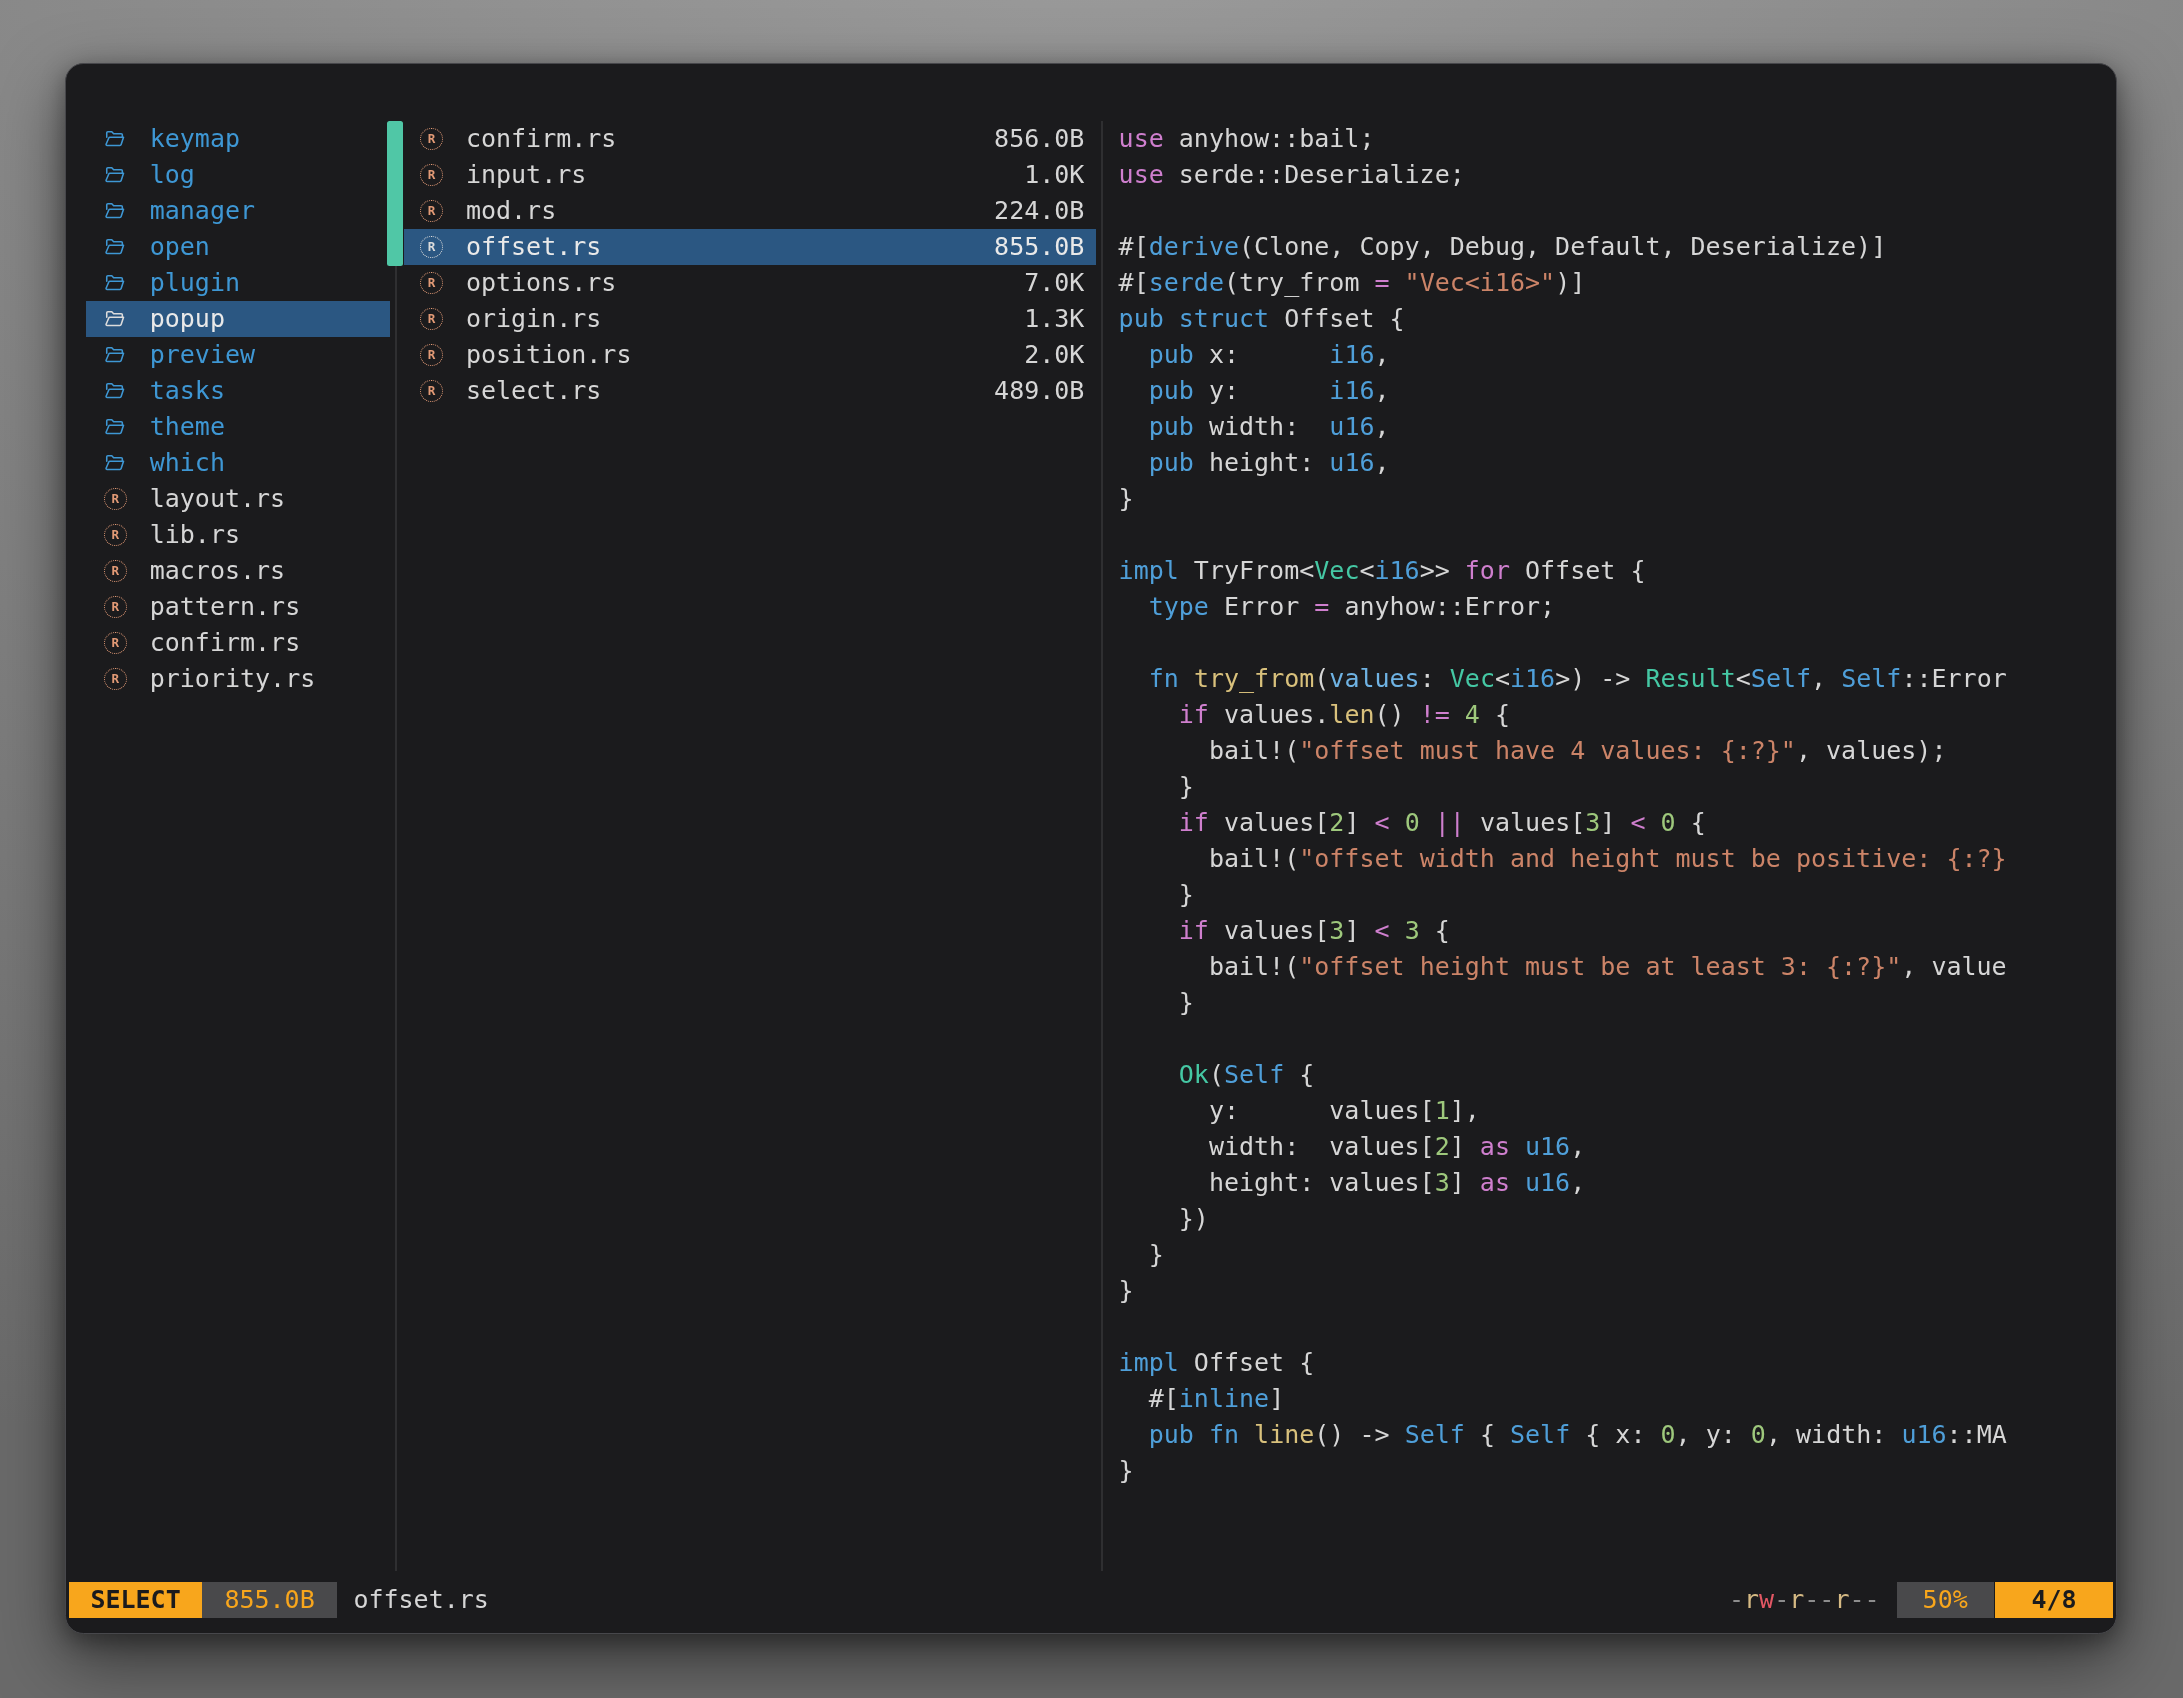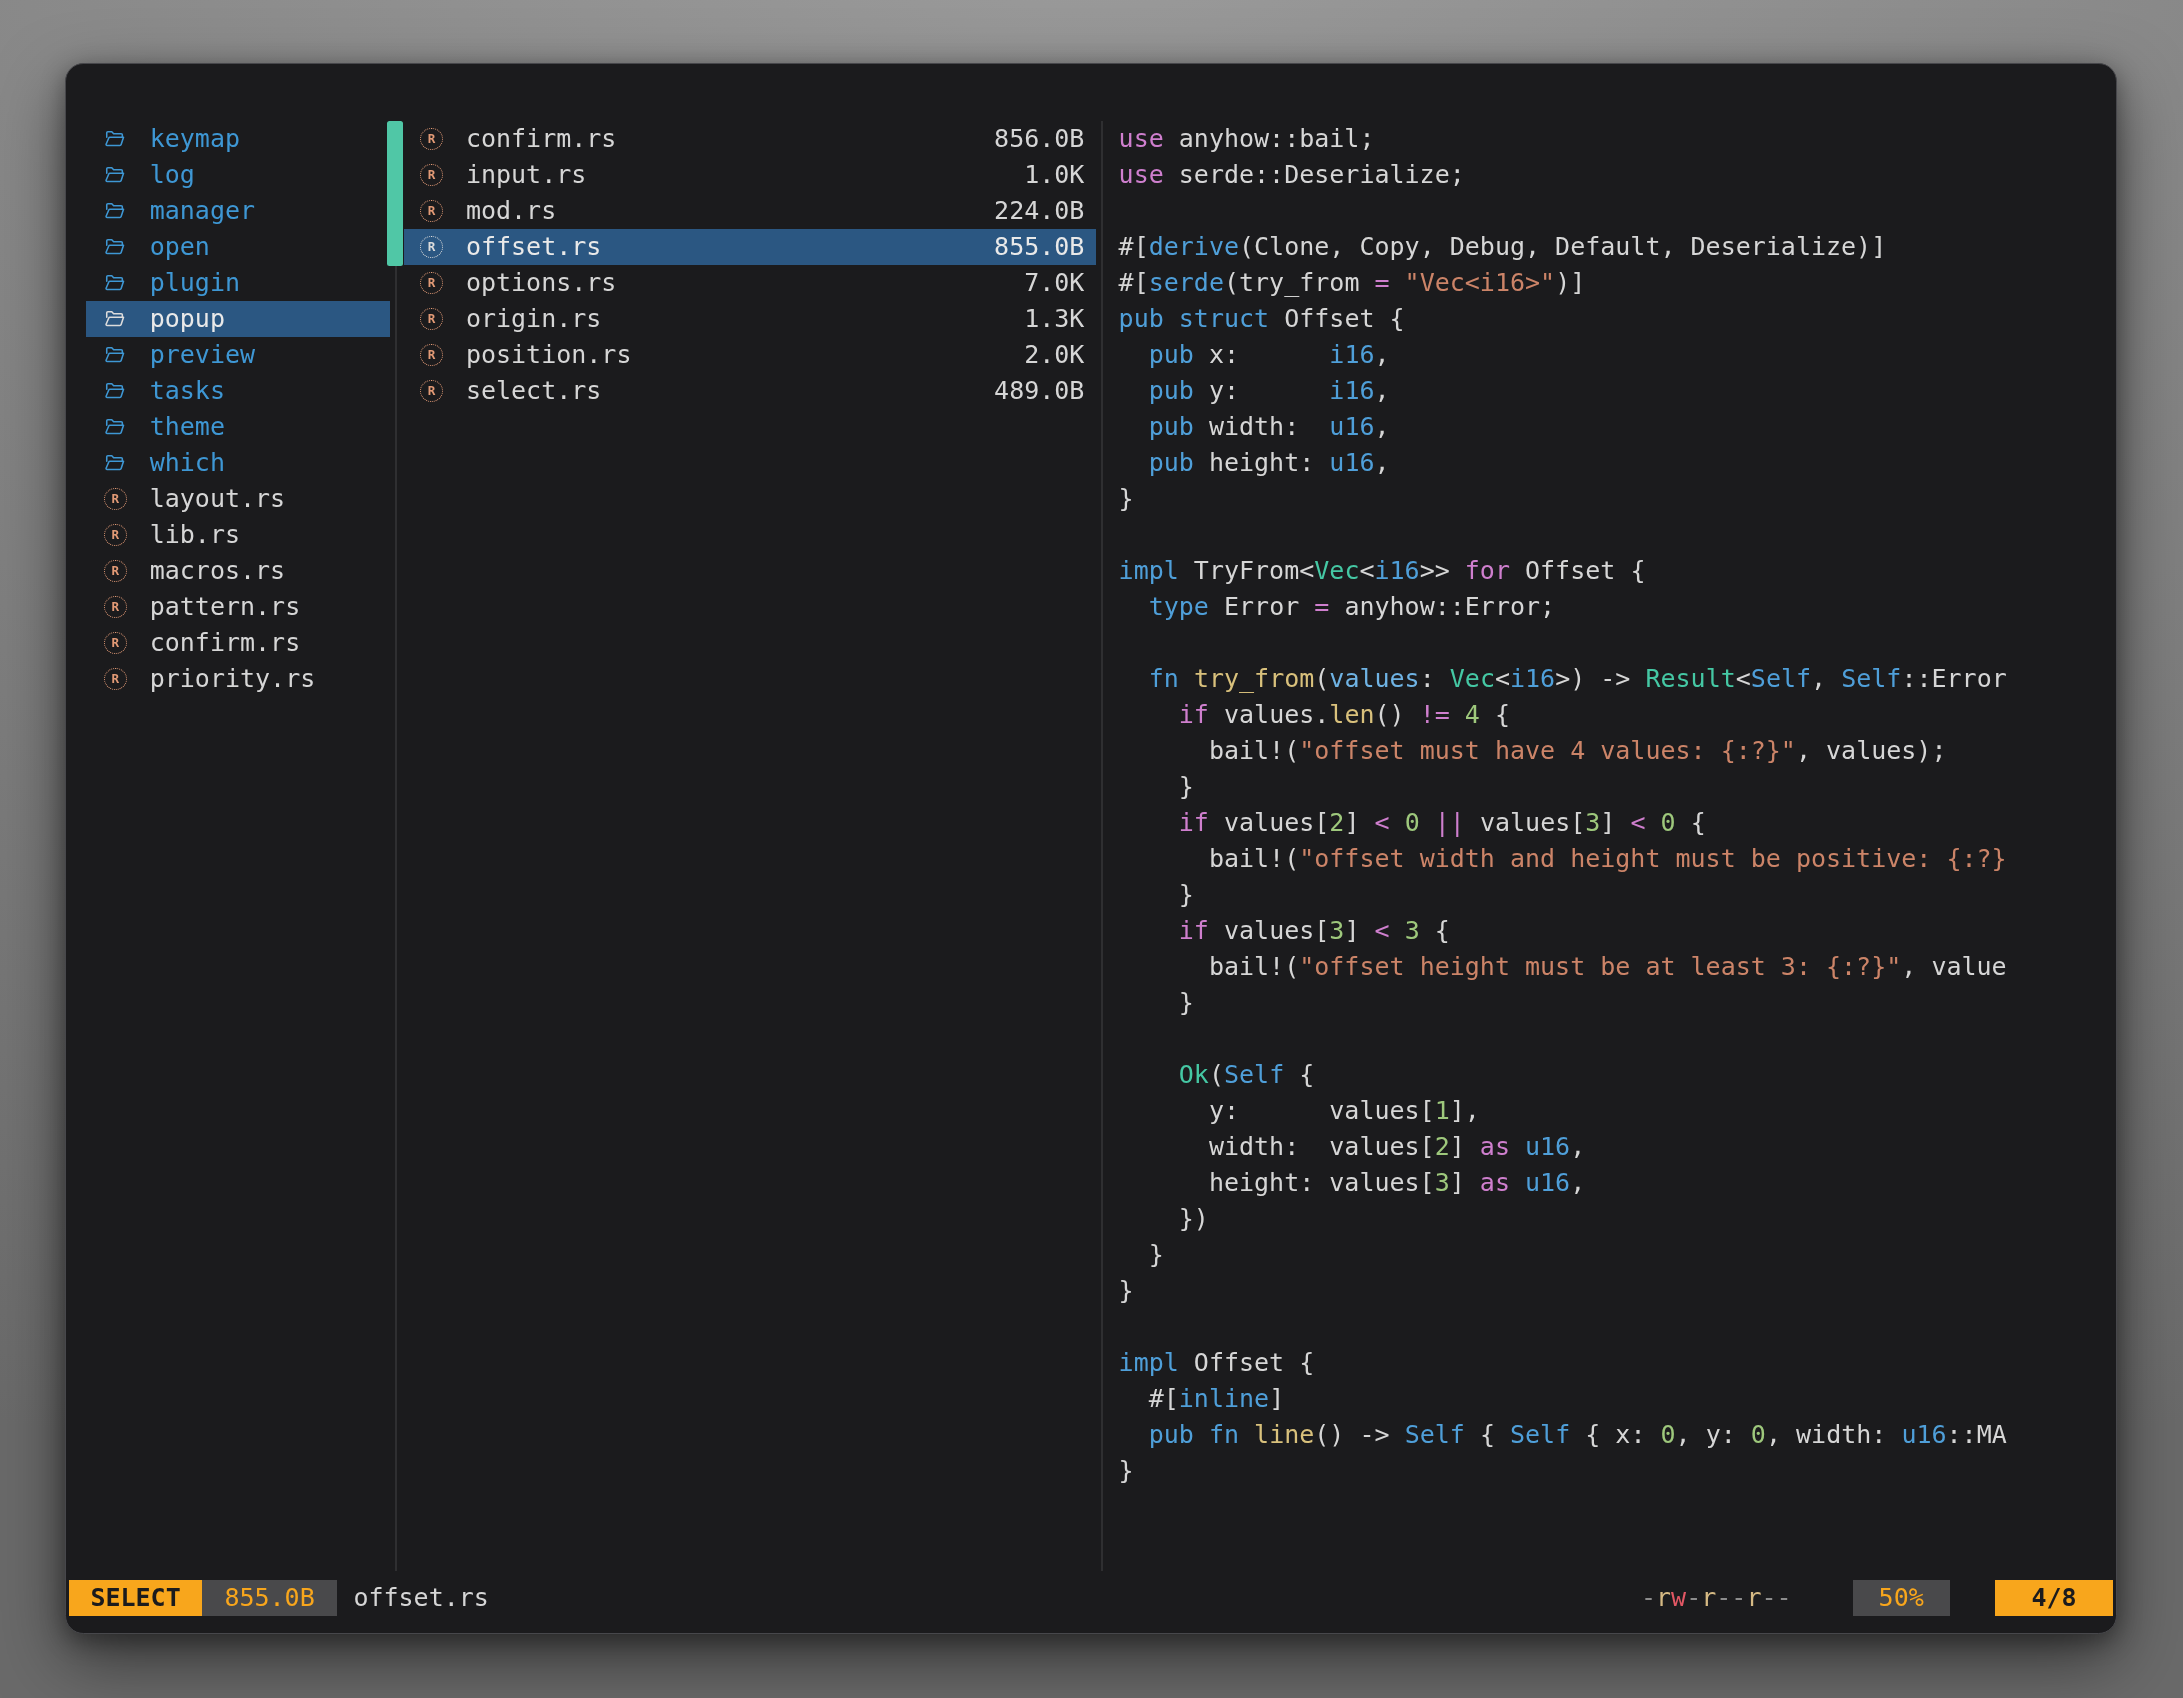--- a/index.html
+++ b/index.html
@@ -64,25 +64,25 @@
   .t-kb { color:var(--syn_kb); }
   .t-km { color:var(--syn_km); }
   .t-fy { color:var(--syn_fy); }
   .t-tg { color:var(--syn_tg); }
   .t-pm { color:var(--syn_pm); }
   .t-s  { color:var(--syn_s); }
   .t-n  { color:var(--syn_n); }
 
   
   #status-bar {
-    position:absolute; left:3.4px; right:3.4px; bottom:17px; height:45px;
-    display:flex; align-items:flex-end;margin-top:36px;
+    position:absolute; left:3.4px; right:3.4px; bottom:11px; height:45px;
+    display:flex; align-items:center;margin-top:36px;
   }
   .sb-left  { display:flex; flex:1; align-items:stretch; min-width:0; }
-  .sb-right { display:flex; align-items:stretch;gap:44px; }
+  .sb-right { display:flex; align-items:stretch; }
   .sb-block { display:flex; align-items:center; }
   #mode-block     { background:var(--accent); color:var(--status_dark); font-weight:bold; padding:0 21px; }
   #size-block     { background:var(--block_gray); color:var(--accent); padding:0 22.7px; }
   #filename       { align-self:center; margin-left:16px; color:var(--text); white-space:pre; }
   #perms          { align-self:center; margin-right:17px; white-space:pre; }
   .pc-dash { color:var(--perm_dash); }
   .pc-r    { color:var(--perm_r); }
   .pc-w    { color:var(--perm_w); }
   #percent-block  { background:var(--block_gray); color:var(--accent); padding:0 26px; }
   #position-block { background:var(--accent); color:var(--status_dark); font-weight:bold; padding:0 36px; margin-left:1.7px; }

